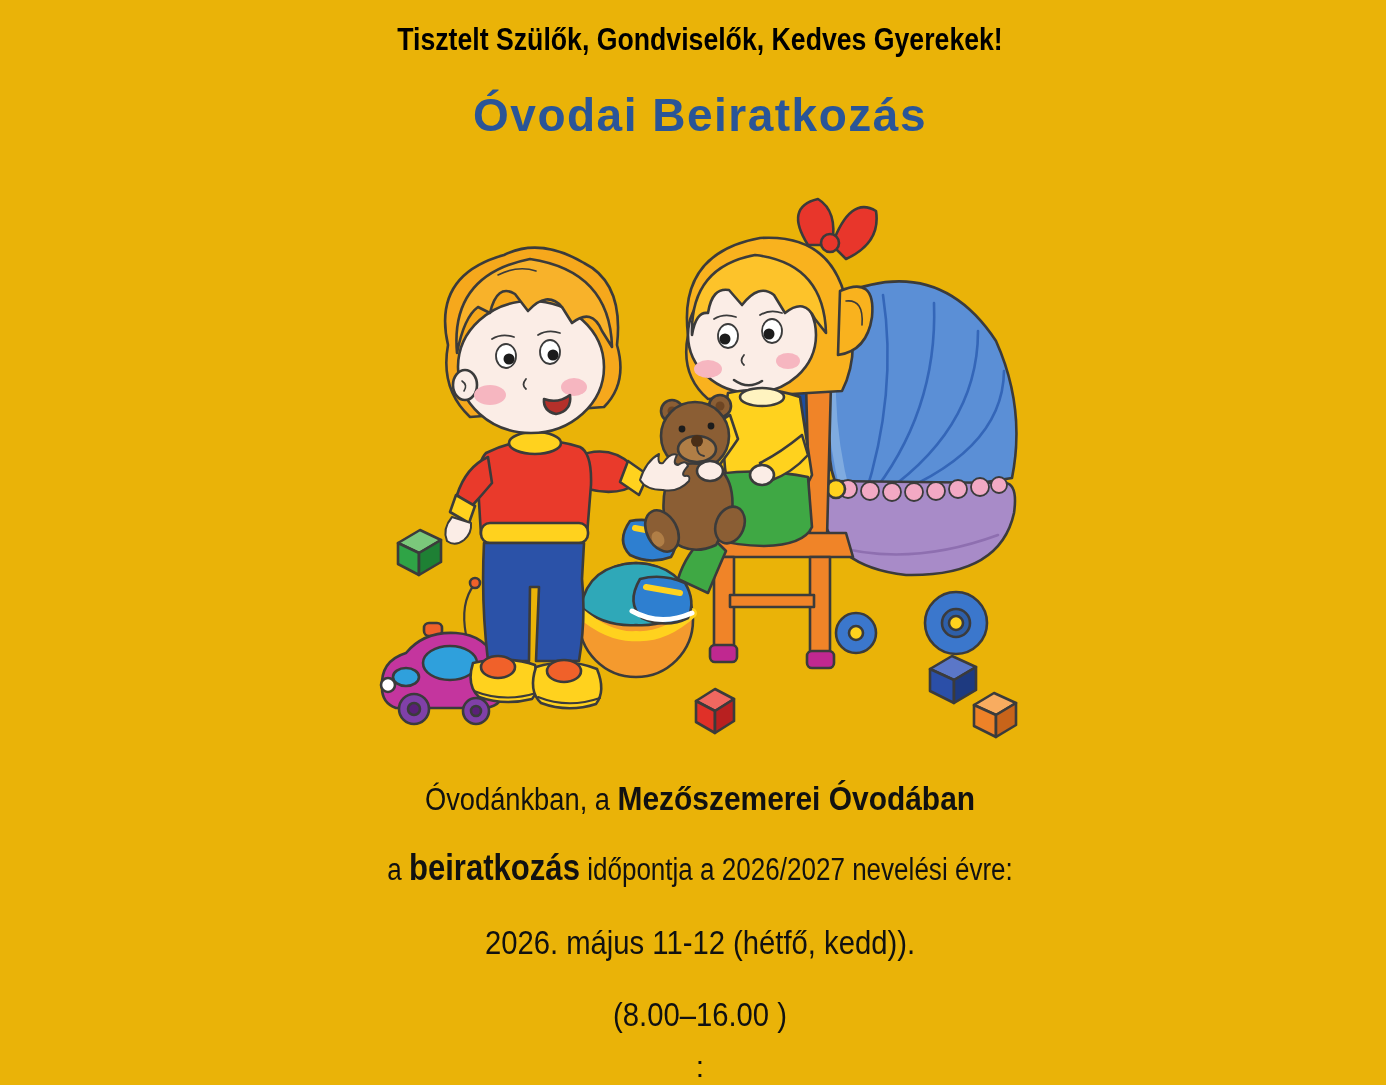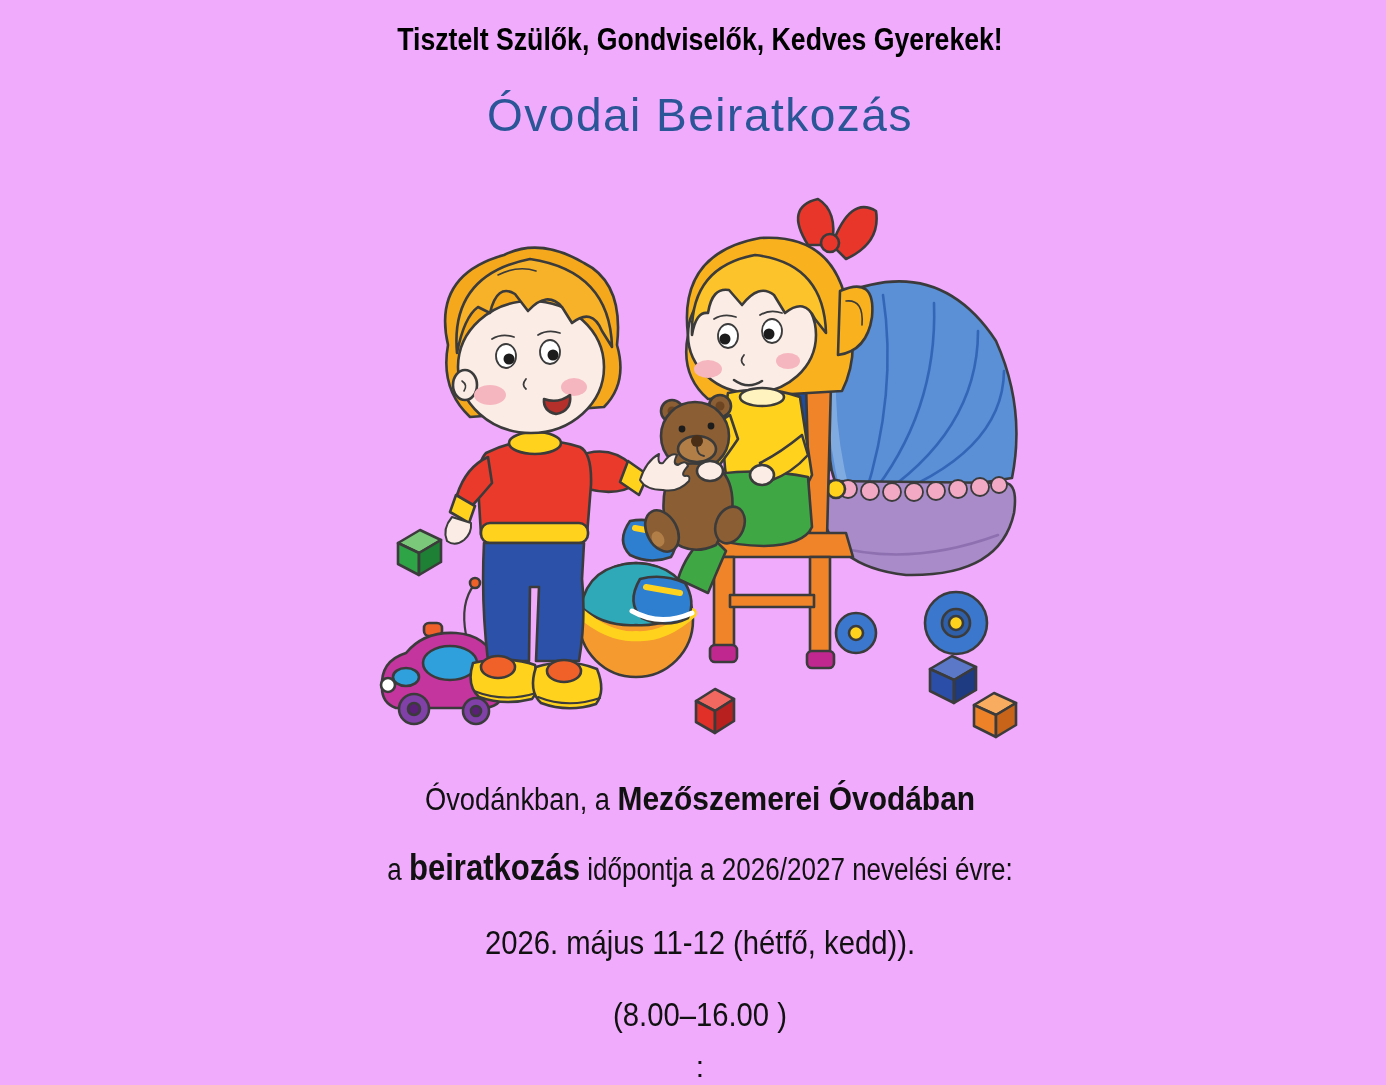--- a/index.html
+++ b/index.html
@@ -1,36 +1,36 @@
 <!DOCTYPE html>
 <html><head>
 <meta charset="utf-8">
 <style>
   html,body{margin:0;padding:0;background:#ffffff;}
   .page{
     position:relative;
     width:1386px;height:1085px;
-    background:#f0abfc;
+    background:#eab308;
     overflow:hidden;
     font-family:"Liberation Sans", sans-serif;
     color:#111111;
   }
   .centerline{
     position:absolute;left:14px;width:1372px;
     text-align:center;white-space:nowrap;
     transform-origin:50% 50%;
   }
   .greeting{
     top:22px;
     font-size:31px;font-weight:700;color:#000000;
     transform:scaleX(0.86);
   }
   .title{
     top:88px;
-    font-size:46px;font-weight:400;letter-spacing:1.5px;
+    font-size:46px;font-weight:700;letter-spacing:1.5px;
   }
   .illu-wrap{
     position:absolute;top:183px;left:378px;width:640px;height:600px;
   }
   .line-intro{ top:779px; font-size:31px; transform:scaleX(0.88); }
   .line-intro b{ font-size:34px; }
   .line-enroll{ top:847px; font-size:31px; transform:scaleX(0.84); }
   .line-enroll b{ font-size:37px; }
   .line-date{ top:923px; font-size:34px; transform:scaleX(0.86); }
   .line-time{ top:995px; font-size:34px; transform:scaleX(0.86); }

